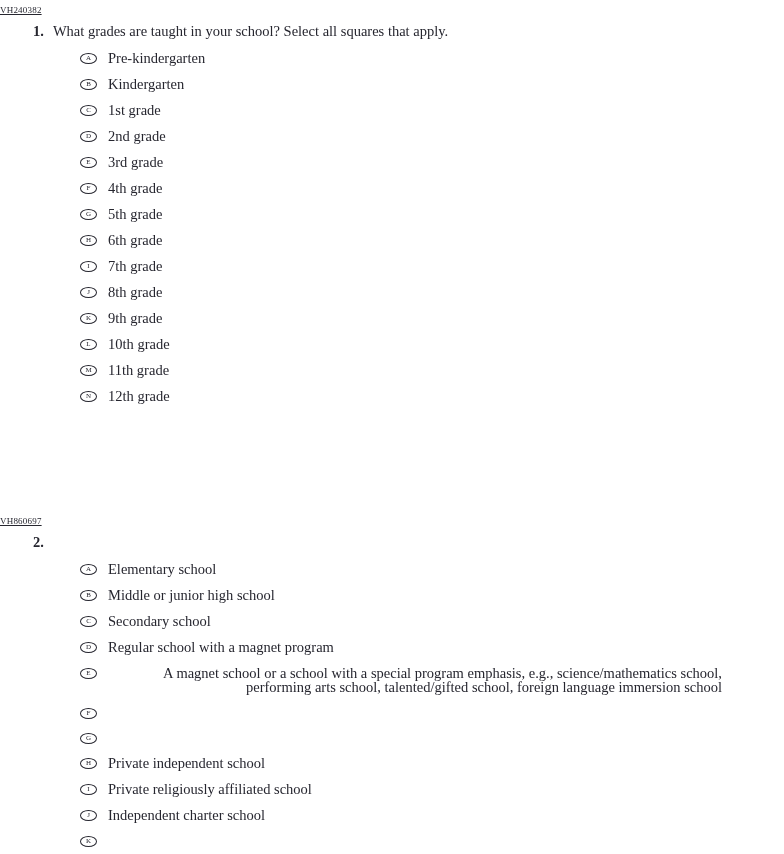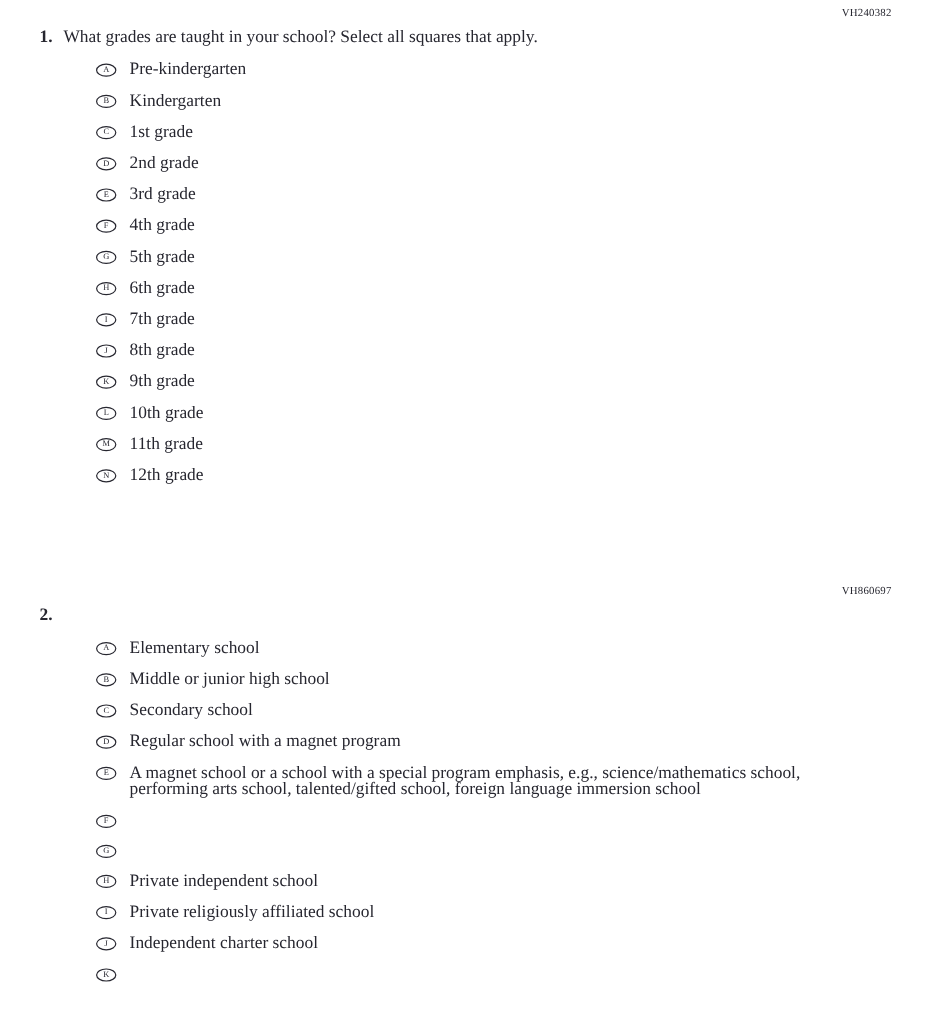--- a/index.html
+++ b/index.html
@@ -10,25 +10,26 @@
   }
   .page {
     position: relative;
     width: 784px;
     height: 854px;
     background: #ffffff;
     overflow: hidden;
     box-sizing: border-box;
   }
   .vh-code {
-    text-align: right;
-    padding: 5px 41px 0 0;
+    text-align: left;
+    padding: 5px 68px 0 0;
     font-size: 9px;
     letter-spacing: 0.2px;
     color: #26262f;
+    text-decoration: underline;
   }
   .question-line {
     display: flex;
     align-items: baseline;
     margin: 8px 30px 0 33px;
     font-size: 14.5px;
     line-height: 17px;
   }
   .q-num {
     font-weight: bold;
@@ -60,22 +61,23 @@
   }
   .oval-letter {
     font-size: 7px;
     line-height: 1;
     color: #26262f;
   }
   .option-label {
     font-size: 14.5px;
     line-height: 14px;
     max-width: 614px;
-  }
-  .section-2 { margin-top: 79px; }
+    text-align: right;
+  }
+  .section-2 { margin-top: 108px; }
 </style>
 </head>
 <body>
 
 <div class="page">
 
   <section>
     <div class="vh-code">VH240382</div>
     <div class="question-line">
       <span class="q-num">1.</span>

